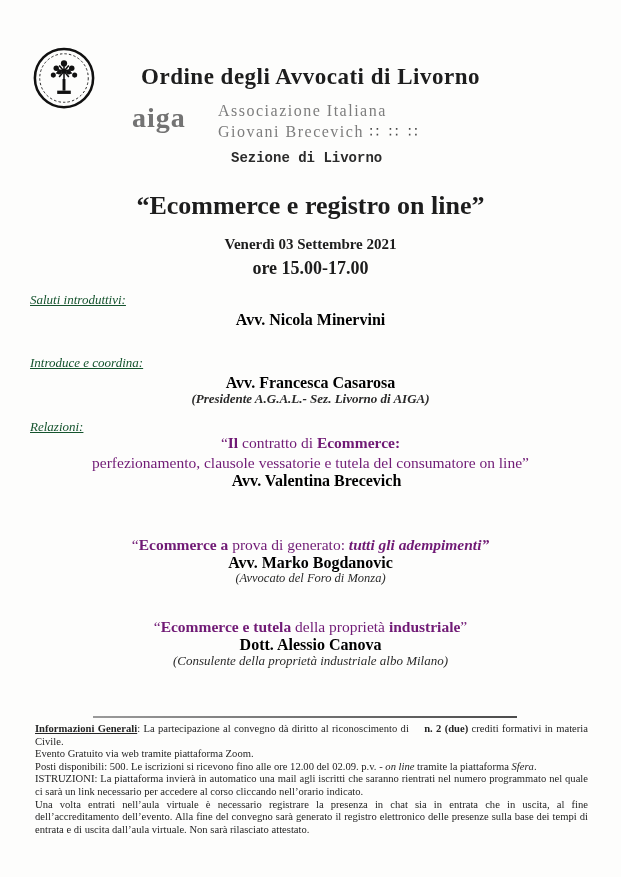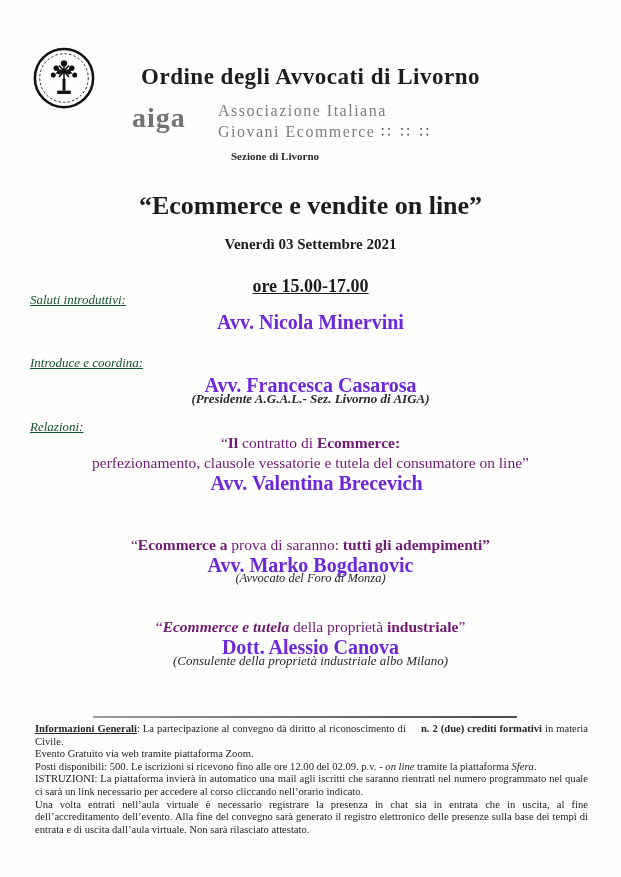--- a/index.html
+++ b/index.html
@@ -13,35 +13,35 @@
   }
   .abs{position:absolute;}
   .centered{left:0;right:0;text-align:center;}
 
   
   .seal{left:30px;top:46px;width:68px;height:66px;}
   .org-title{top:64px;font-size:23px;font-weight:bold;letter-spacing:.5px;}
   .aiga-logo{left:132px;top:102px;font-size:28px;font-weight:bold;letter-spacing:1px;color:#737373;}
   .assoc{left:218px;top:100px;font-size:16px;color:#7d7d7d;letter-spacing:1.5px;line-height:21px;}
   .assoc .marks{color:#4a4a4a;letter-spacing:3px;font-size:15px;}
-  .sezione{left:231px;top:150px;font-family:Liberation Serif, serif;font-size:11px;font-weight:bold;color:#2b2b2b;}
+  .sezione{left:231px;top:150px;font-family:Liberation Mono, monospace;font-size:14px;font-weight:bold;color:#2b2b2b;}
 
   
   .event-title{top:191px;font-size:26px;font-weight:bold;}
   .event-date{top:236px;font-size:15px;font-weight:bold;}
-  .event-time{top:276px;font-size:18px;font-weight:bold;text-decoration:underline;}
+  .event-time{top:258px;font-size:18px;font-weight:bold;}
 
   
   .sec-label{left:30px;font-size:13px;font-style:italic;text-decoration:underline;color:#14532d;}
   .lbl-saluti{top:292px;}
   .lbl-introduce{top:355px;}
   .lbl-relazioni{top:419px;}
 
   
-  .speaker{font-size:20px;font-weight:bold;color:#6d28d9;}
+  .speaker{font-size:16px;font-weight:bold;color:#000000;}
   .role{font-size:13px;font-style:italic;color:#2a2a2a;}
   .talk-title{font-size:15.5px;color:#701a75;line-height:19.5px;}
 
   .sp-1{top:311px;} .rl-1{top:328px;}
   .sp-2{top:374px;} .rl-2{top:391px;}
   .talk1{top:433px;} .sp-3{top:472px;padding-left:12px;} .rl-3{top:489px;font-size:12px;}
   .talk2{top:535px;} .sp-4{top:554px;} .rl-4{top:571px;font-size:12.5px;}
   .talk3{top:617px;} .sp-5{top:636px;} .rl-5{top:653px;}
 
   
@@ -70,55 +70,55 @@
     <circle cx="39" cy="27" r="2.3" fill="#111"></circle>
     <rect x="27" y="46" width="14" height="3.4" fill="#111"></rect>
   </svg>
 
   <div class="abs centered org-title">Ordine degli Avvocati di Livorno</div>
 
   <div class="abs aiga-logo">aiga</div>
 
   <div class="abs assoc">
     <div>Associazione  Italiana</div>
-    <div><span>Giovani  Ecommerce</span> <span class="marks">∷ ∷ ∷</span></div>
+    <div><span>Giovani  Brecevich</span> <span class="marks">∷ ∷ ∷</span></div>
   </div>
 
   <div class="abs sezione">Sezione di Livorno</div>
 
-  <div class="abs centered event-title">“Ecommerce e vendite on line”</div>
+  <div class="abs centered event-title">“Ecommerce e registro on line”</div>
   <div class="abs centered event-date">Venerdì 03 Settembre 2021</div>
   <div class="abs centered event-time">ore 15.00-17.00</div>
 
   <div class="abs sec-label lbl-saluti">Saluti introduttivi:</div>
   <div class="abs centered speaker sp-1">Avv. Nicola Minervini</div>
 
   <div class="abs sec-label lbl-introduce">Introduce e coordina:</div>
   <div class="abs centered speaker sp-2">Avv. Francesca Casarosa</div>
   <div class="abs centered role rl-2"><span style="font-weight: bold;">(Presidente A.G.A.L.- Sez. Livorno di AIGA)</span></div>
 
   <div class="abs sec-label lbl-relazioni">Relazioni:</div>
 
   <div class="abs centered talk-title talk1">
     <div><span>“</span><span style="font-weight: bold;">Il </span><span>contratto di </span><span style="font-weight: bold;">Ecommerce:</span></div>
     <div><span>perfezionamento, clausole vessatorie e tutela del consumatore on line”</span></div>
   </div>
   <div class="abs centered speaker sp-3">Avv. Valentina Brecevich</div>
 
-  <div class="abs centered talk-title talk2"><span>“</span><span style="font-weight: bold;">Ecommerce a </span><span>prova di saranno: </span><span style="font-weight: bold;">tutti gli adempimenti”</span></div>
+  <div class="abs centered talk-title talk2"><span>“</span><span style="font-weight: bold;">Ecommerce a </span><span>prova di generato: </span><span style="font-weight: bold; font-style: italic;">tutti gli adempimenti”</span></div>
   <div class="abs centered speaker sp-4">Avv. Marko Bogdanovic</div>
   <div class="abs centered role rl-4">(Avvocato del Foro di Monza)</div>
 
-  <div class="abs centered talk-title talk3"><span>“</span><span style="font-weight: bold; font-style: italic;">Ecommerce e tutela </span><span>della proprietà </span><span style="font-weight: bold;">industriale</span><span>”</span></div>
+  <div class="abs centered talk-title talk3"><span>“</span><span style="font-weight: bold;">Ecommerce e tutela </span><span>della proprietà </span><span style="font-weight: bold;">industriale</span><span>”</span></div>
   <div class="abs centered speaker sp-5">Dott. Alessio Canova</div>
   <div class="abs centered role rl-5">(Consulente della proprietà industriale albo Milano)</div>
 
   <div class="abs divider"></div>
 
   <div class="abs footer">
-    <p><span style="font-weight: bold; text-decoration: underline;">Informazioni Generali</span><span>: La partecipazione al convegno dà diritto al riconoscimento di </span><span style="font-weight: bold; margin-left: 12px;">n. 2 (due)</span><span style="font-weight: bold;"> crediti formativi</span><span> in materia Civile.</span></p>
+    <p><span style="font-weight: bold; text-decoration: underline;">Informazioni Generali</span><span>: La partecipazione al convegno dà diritto al riconoscimento di </span><span style="font-weight: bold; margin-left: 12px;">n. 2 (due)</span><span style="font-weight: normal;"> crediti formativi</span><span> in materia Civile.</span></p>
     <p>Evento Gratuito via web tramite piattaforma Zoom.</p>
     <p><span>Posti disponibili: 500. Le iscrizioni si ricevono fino alle ore 12.00 del 02.09. p.v. - </span><span style="font-style: italic;">on line</span><span> tramite la piattaforma </span><span style="font-style: italic;">Sfera</span><span>.</span></p>
     <p>ISTRUZIONI: La piattaforma invierà in automatico una mail agli iscritti che saranno rientrati nel numero programmato nel quale ci sarà un link necessario per accedere al corso cliccando nell’orario indicato.</p>
     <p>Una volta entrati nell’aula virtuale è necessario registrare la presenza in chat sia in entrata che in uscita, al fine dell’accreditamento dell’evento. Alla fine del convegno sarà generato il registro elettronico delle presenze sulla base dei tempi di entrata e di uscita dall’aula virtuale. Non sarà rilasciato attestato.</p>
   </div>
 
 </div>
 
 </body></html>

